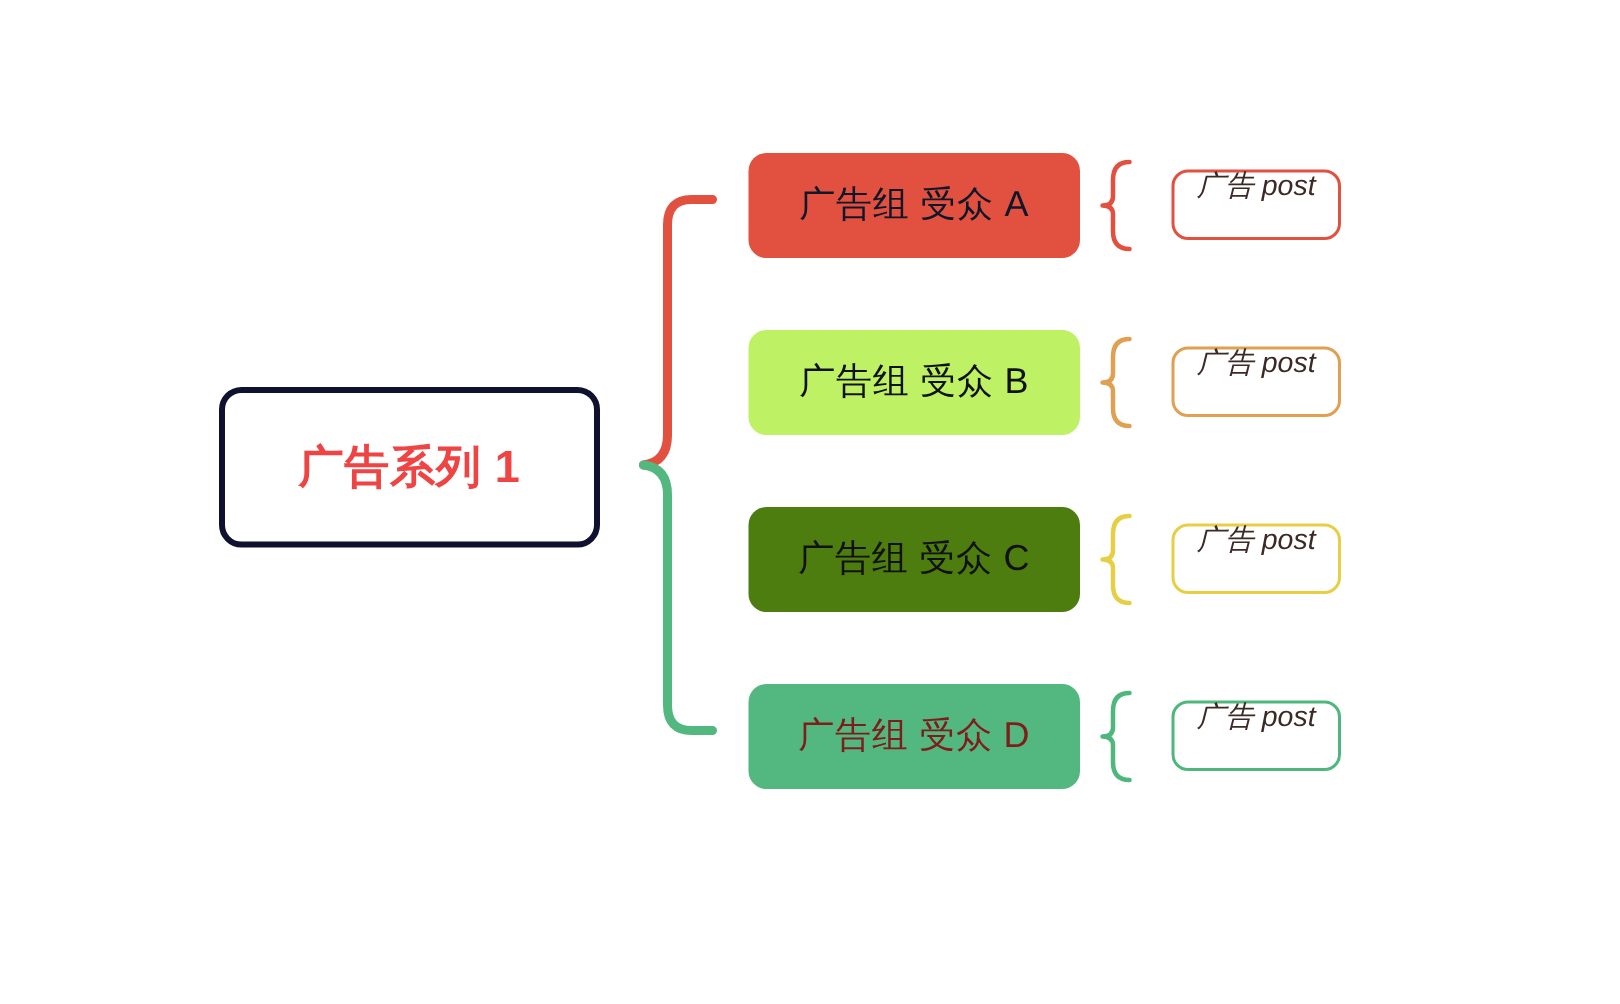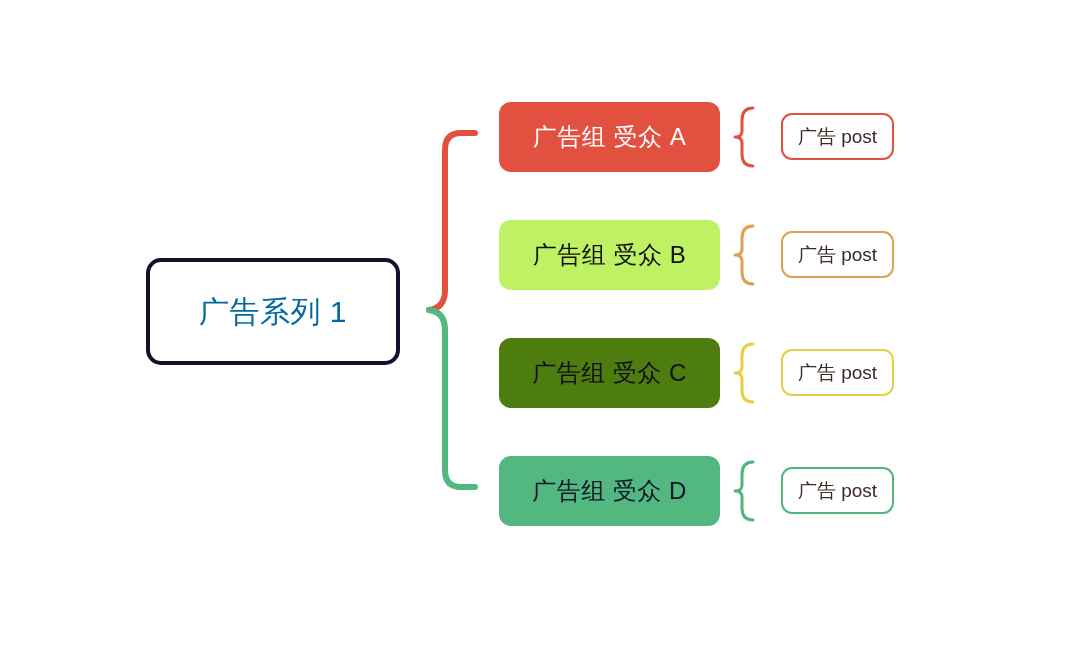--- a/index.html
+++ b/index.html
@@ -28,22 +28,22 @@
     box-sizing: border-box;
     border: 4px solid #10112e;
     border-radius: 15px;
     background: #ffffff;
     display: flex;
     align-items: center;
     justify-content: center;
   }
   #campaign-box .label {
     font-size: 30px;
-    font-weight: 400;
-    color: #0369a1;
+    font-weight: 700;
+    color: #ef4444;
     letter-spacing: 0.5px;
     line-height: 1;
     white-space: nowrap;
   }
 
   
   #brace-svg {
     position: absolute;
     left: 0;
     top: 0;
@@ -93,22 +93,23 @@
     position: absolute;
     left: 282px;
     top: 11px;
     width: 113px;
     height: 47px;
     box-sizing: border-box;
     border-radius: 11px;
     border: 2.5px solid #cccccc;
     background: #ffffff;
     display: flex;
-    align-items: center;
+    align-items: flex-start;
     justify-content: center;
+    font-style: italic;
   }
   .post-label {
     font-size: 19px;
     line-height: 1;
     white-space: nowrap;
     color: #3b2a25;
   }
 
   
   #row-a { top: 102px; }
@@ -125,21 +126,21 @@
     <span class="label">广告系列 1</span>
   </div>
 
   <svg id="brace-svg" viewBox="0 0 1080 669" xmlns="http://www.w3.org/2000/svg">
     <path d="M 475 133 L 461 133 Q 445 133 445 150 L 445 290 Q 445 308 429 310" fill="none" stroke="#e2513f" stroke-width="6" stroke-linecap="round"></path>
     <path d="M 475 487 L 461 487 Q 445 487 445 470 L 445 330 Q 445 312 429 310" fill="none" stroke="#52b87f" stroke-width="6" stroke-linecap="round"></path>
   </svg>
 
   <div class="row" id="row-a">
     <div class="adset-box" style="background:#e2513f">
-      <span class="adset-label" style="color:#ffffff">广告组 受众 A</span>
+      <span class="adset-label" style="color:#0f172a">广告组 受众 A</span>
     </div>
     <div class="small-brace">
       <svg width="34" height="70" viewBox="0 0 34 70" xmlns="http://www.w3.org/2000/svg">
         <path d="M 22 6 Q 11 6 11 18 L 11 29 Q 11 35 4 35 Q 11 35 11 41 L 11 52 Q 11 64 22 64" fill="none" stroke="#e2513f" stroke-width="3" stroke-linecap="round" stroke-linejoin="round"></path>
       </svg>
     </div>
     <div class="post-box" style="border-color:#e2513f">
       <span class="post-label">广告 post</span>
     </div>
   </div>
@@ -167,21 +168,21 @@
         <path d="M 22 6 Q 11 6 11 18 L 11 29 Q 11 35 4 35 Q 11 35 11 41 L 11 52 Q 11 64 22 64" fill="none" stroke="#e7cf45" stroke-width="3" stroke-linecap="round" stroke-linejoin="round"></path>
       </svg>
     </div>
     <div class="post-box" style="border-color:#e7cf45">
       <span class="post-label">广告 post</span>
     </div>
   </div>
 
   <div class="row" id="row-d">
     <div class="adset-box" style="background:#52b87f">
-      <span class="adset-label" style="color:#0f172a">广告组 受众 D</span>
+      <span class="adset-label" style="color:#7f1d1d">广告组 受众 D</span>
     </div>
     <div class="small-brace">
       <svg width="34" height="70" viewBox="0 0 34 70" xmlns="http://www.w3.org/2000/svg">
         <path d="M 22 6 Q 11 6 11 18 L 11 29 Q 11 35 4 35 Q 11 35 11 41 L 11 52 Q 11 64 22 64" fill="none" stroke="#4fb77e" stroke-width="3" stroke-linecap="round" stroke-linejoin="round"></path>
       </svg>
     </div>
     <div class="post-box" style="border-color:#4fb77e">
       <span class="post-label">广告 post</span>
     </div>
   </div>

